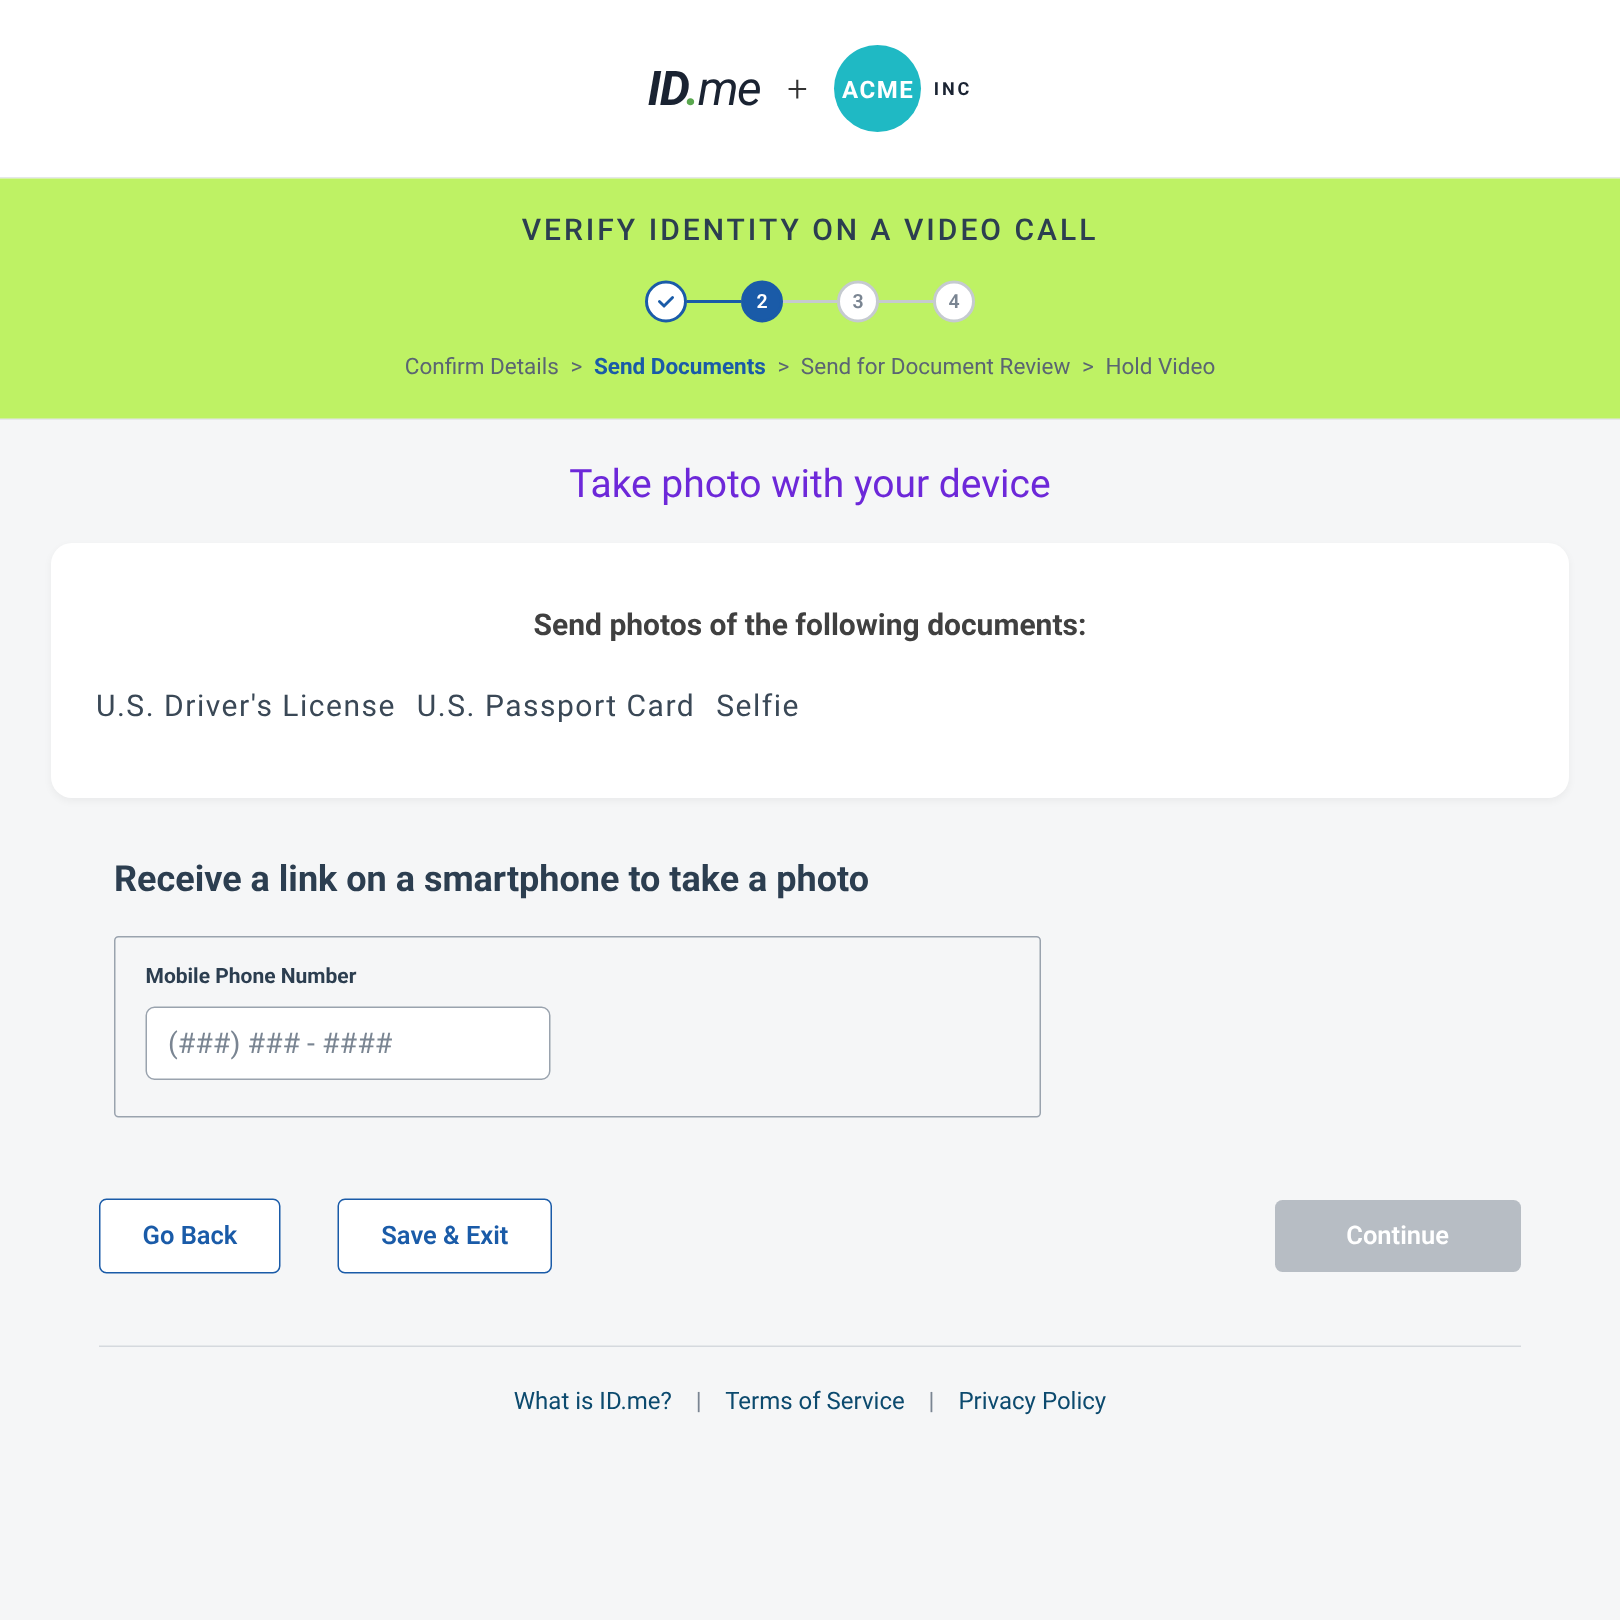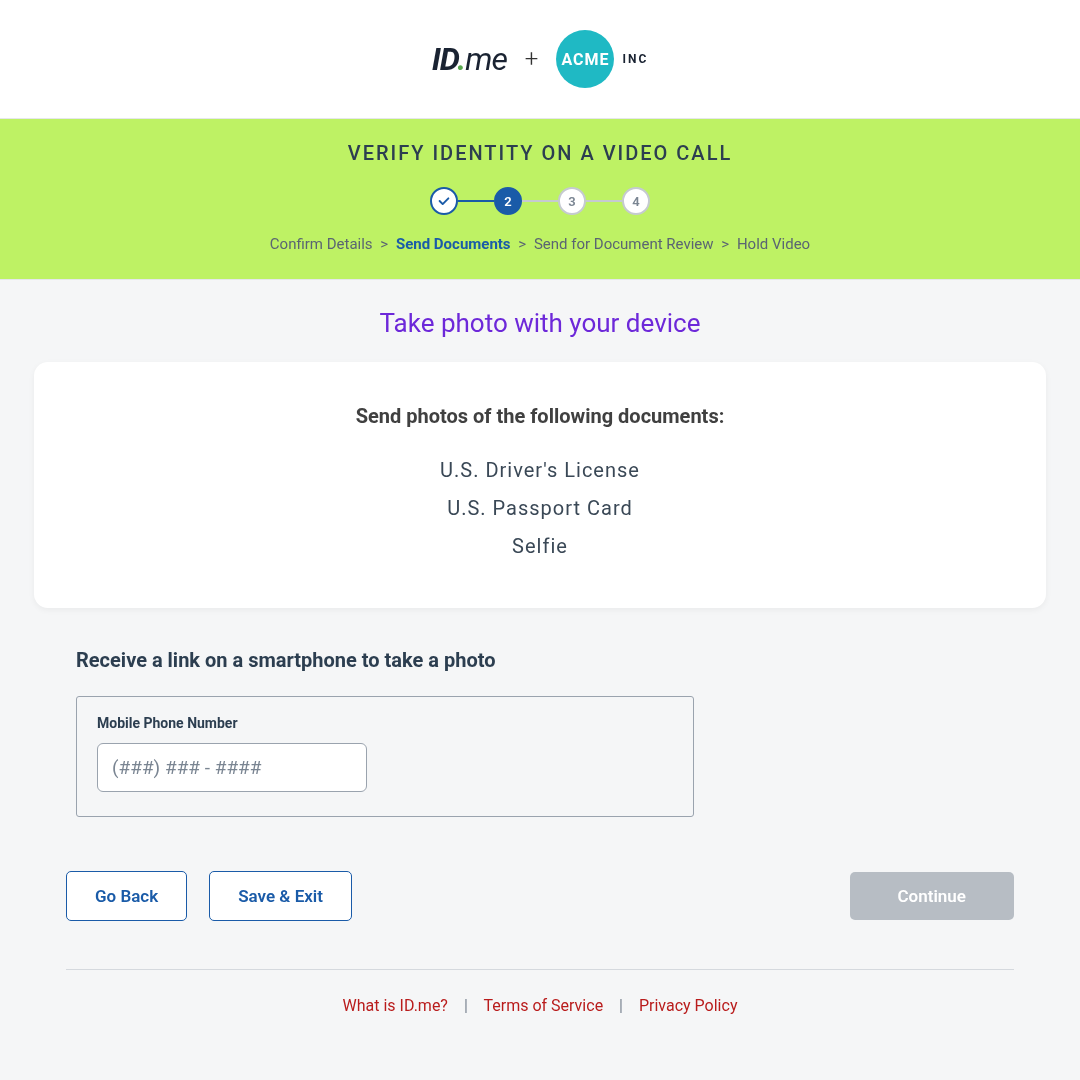--- a/index.html
+++ b/index.html
@@ -152,34 +152,34 @@
       box-shadow: 0 2px 6px rgba(0,0,0,0.05);
     }
     .docs-heading {
       font-size: 20px;
       font-weight: 700;
       color: #404040;
       margin-bottom: 30px;
     }
     .docs-list {
       display: flex;
-      flex-direction: column;
+      flex-direction: row;
       gap: 14px;
     }
     .doc-item {
       font-size: 20px;
       color: #3a4856;
       letter-spacing: 1px;
       font-weight: 400;
     }
     .phone-section {
       padding: 40px 76px 0;
     }
     .phone-heading {
-      font-size: 20px;
+      font-size: 24px;
       font-weight: 700;
       color: #2c3e50;
       margin-bottom: 24px;
     }
     .phone-box {
       border: 1px solid #9aa3ae;
       border-radius: 3px;
       padding: 18px 20px 24px;
       width: 618px;
     }
@@ -214,39 +214,39 @@
       border-radius: 5px;
       cursor: pointer;
       font-family: inherit;
     }
     .btn-outline {
       background: #fff;
       border: 1.5px solid #1a5ba8;
       color: #1a5ba8;
     }
     .btn-go-back {
-      margin-right: 22px;
+      margin-right: 38px;
     }
     .btn-continue {
       margin-left: auto;
       background: #b7bdc4;
       color: #fff;
       border: none;
       padding: 14px 48px;
     }
     .footer {
       margin: 48px 66px 0;
       border-top: 1px solid #d5d9de;
       padding-top: 26px;
       text-align: center;
       font-size: 16px;
       color: #3a4856;
     }
     .footer-link {
-      color: #b91c1c;
+      color: #0c4a6e;
       text-decoration: none;
     }
     .footer .sep {
       margin: 0 12px;
       color: #7a8592;
     }
   </style>
 </head>
 <body>
 

